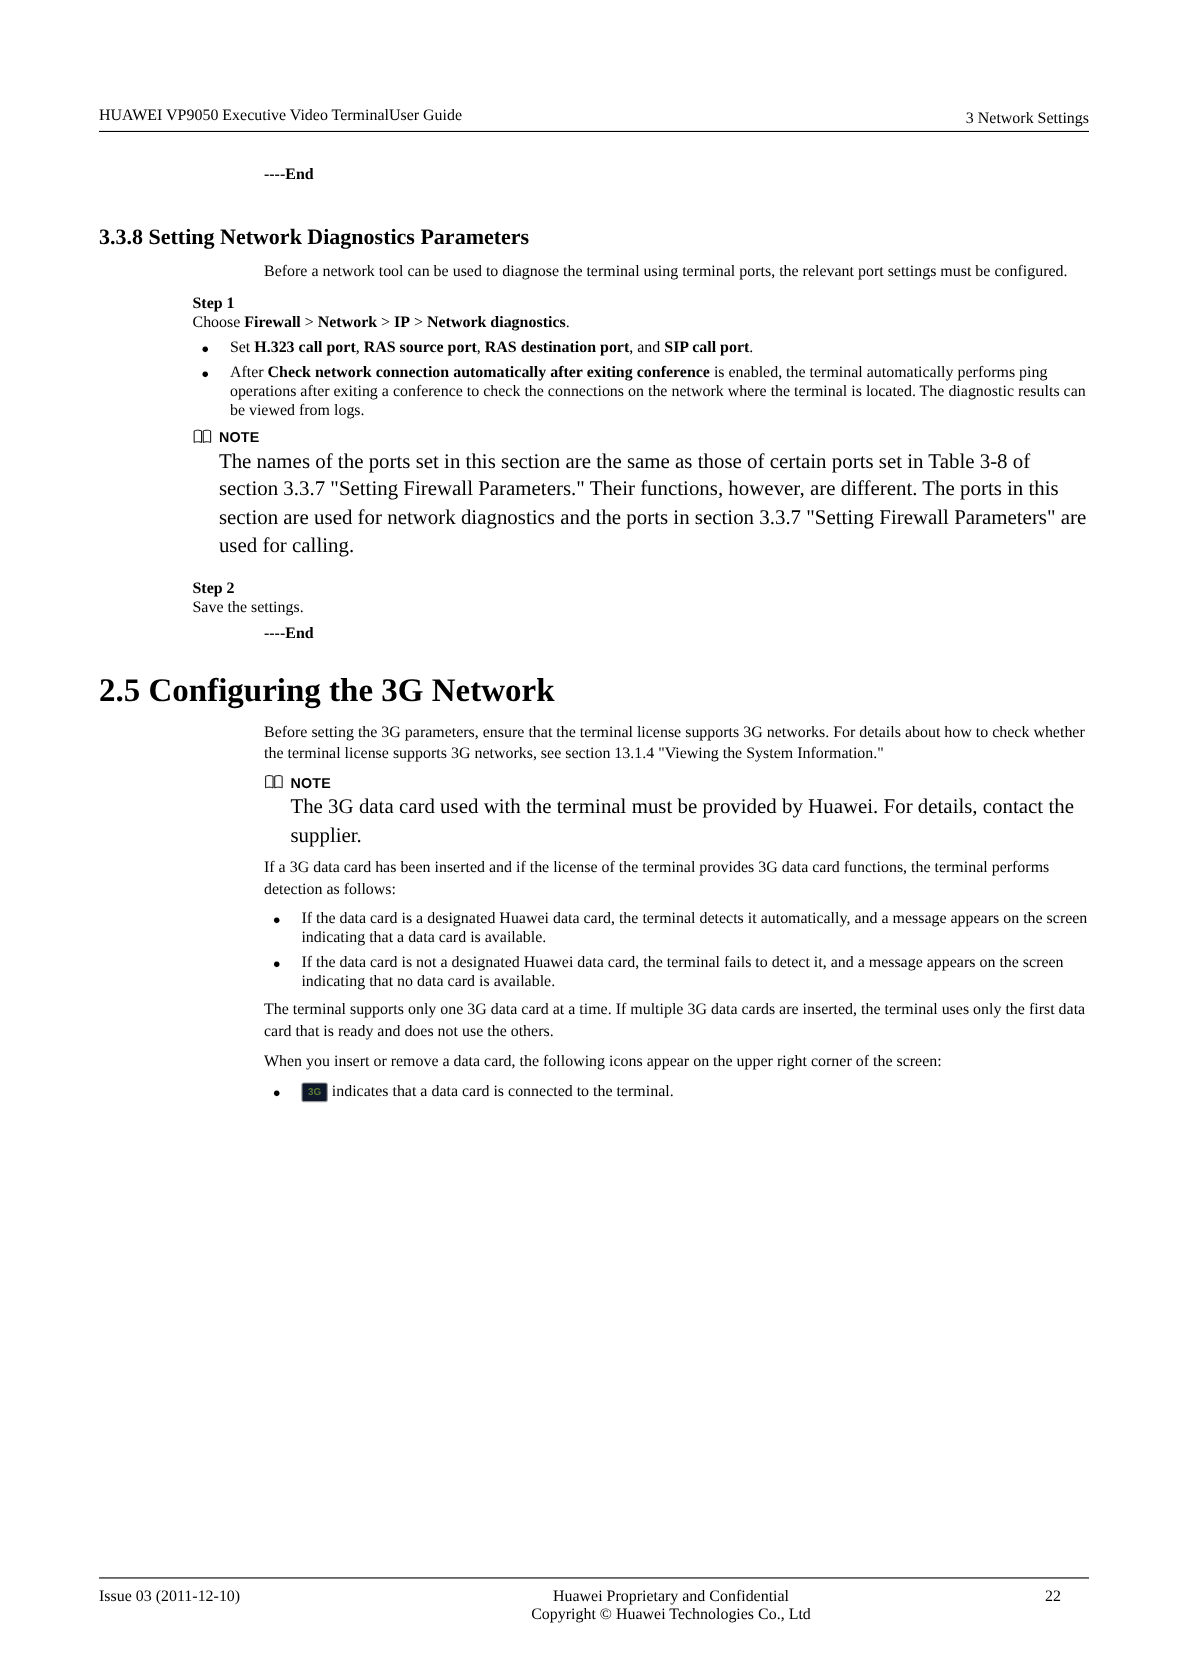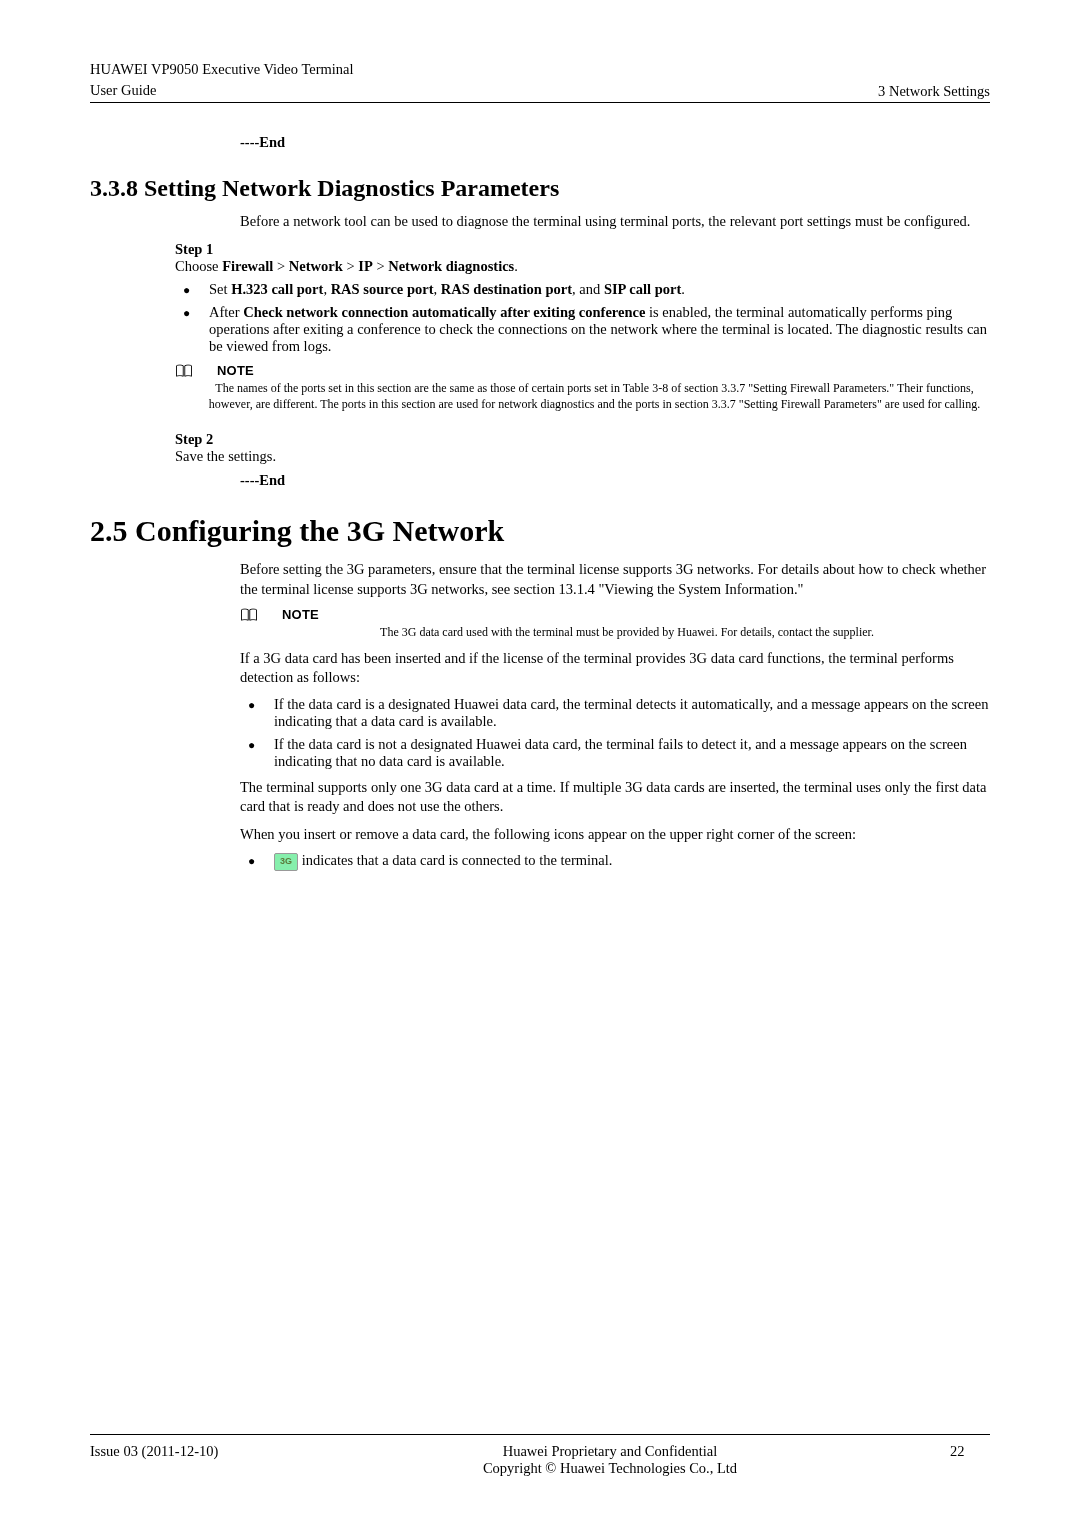--- a/index.html
+++ b/index.html
@@ -22,22 +22,23 @@
   .header {
     display: flex;
     justify-content: space-between;
     align-items: flex-end;
     border-bottom: 1.5px solid #000;
     padding-bottom: 2px;
     font-size: 14.5px;
   }
   .header-left {
     display: flex;
-    flex-direction: column;
+    flex-direction: row;
     line-height: 1.35;
+    margin-top: 36px;
   }
   .header-left span:first-child { border-bottom: 1px solid transparent; }
   .header-right { text-align: right; }
   .content {
     padding-top: 24px;
   }
   .indent-block {
     margin-left: 150px;
     margin-right: 0;
   }
@@ -47,22 +48,22 @@
   }
   h1.section-head {
     font-family: Georgia, "Times New Roman", serif;
     font-weight: bold;
     font-size: 30px;
     margin: 24px 0 12px 0;
   }
   h2.subsection-head {
     font-family: Georgia, "Times New Roman", serif;
     font-weight: bold;
-    font-size: 24px;
-    margin: 22px 0 10px 0;
+    font-size: 20px;
+    margin: 36px 0 10px 0;
   }
   p { line-height: 1.35; margin: 8px 0; }
   .step-row {
     display: flex;
     align-items: flex-start;
     margin: 10px 0 6px 85px;
     flex-direction: column;
   }
   .step-label {
     font-weight: bold;
@@ -85,45 +86,44 @@
     content: "●";
     position: absolute;
     left: 8px;
     top: 0;
     font-size: 12px;
     line-height: 1.6;
   }
   .note-row {
     display: flex;
     align-items: center;
-    gap: 24px;
+    gap: 6px;
     margin-top: 8px;
   }
   .note-icon {
     width: 18px;
     height: 14px;
     flex-shrink: 0;
   }
   .note-label {
     font-family: Arial, Helvetica, sans-serif;
     font-weight: bold;
     font-size: 13px;
     letter-spacing: 0.2px;
   }
   .note-text {
-    font-size: 12px;
+    font-size: 19px;
     line-height: 1.35;
     margin: 2px 0 8px 24px;
-    text-align: center;
   }
   .badge-3g {
     display: inline-block;
     width: 22px;
     height: 16px;
-    background: #86efac;
+    background: #0f172a;
     border: 1px solid #999;
     font-family: Arial, sans-serif;
     font-size: 9px;
     font-weight: bold;
     color: #5a7a3a;
     text-align: center;
     line-height: 15px;
     vertical-align: middle;
     border-radius: 2px;
   }

